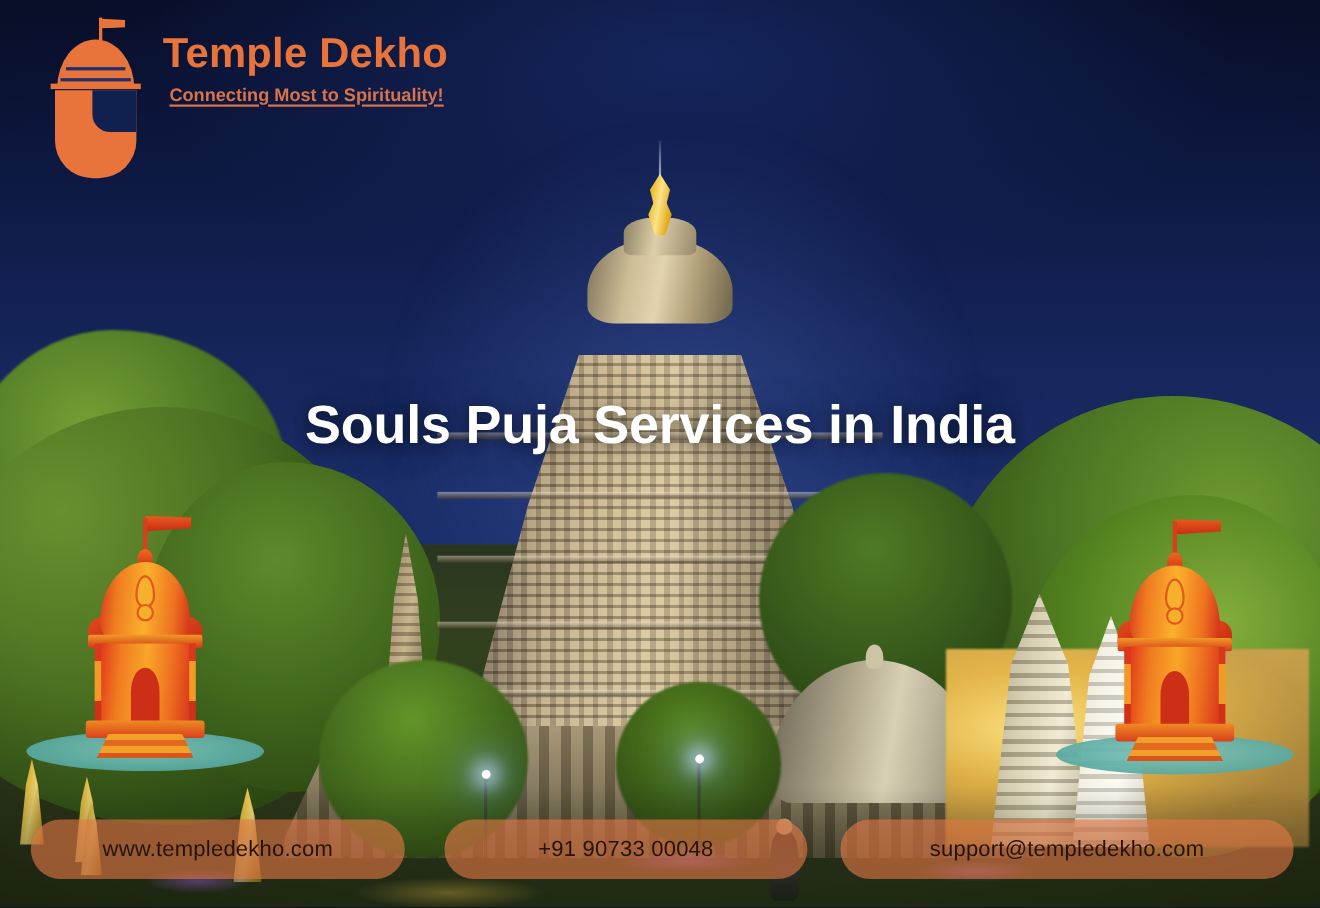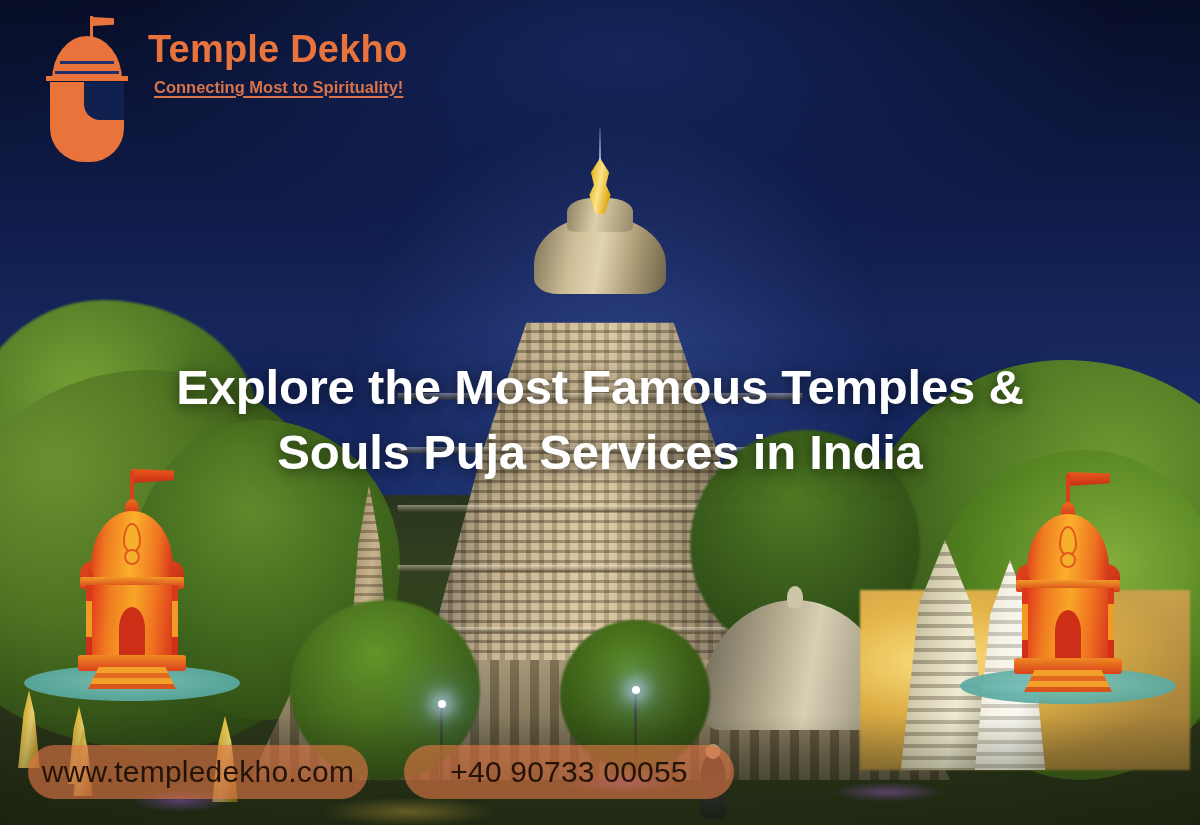--- a/index.html
+++ b/index.html
@@ -401,21 +401,21 @@
   .footer{
     position:absolute; left:0; bottom:26px; width:1200px; height:54px;
   }
   .pill{
     position:absolute; height:54px;
     display:flex; align-items:center; justify-content:center;
     border-radius:27px;
     background:rgba(226,120,70,.62);
     color:#241308;
     font-family:"Liberation Sans", sans-serif;
-    font-size:30px; font-weight:400; letter-spacing:.2px;
+    font-size:20px; font-weight:400; letter-spacing:.2px;
     white-space:nowrap;
   }
   .pill-site { left:28px;  width:340px; }
   .pill-phone{ left:404px; width:330px; }
   .pill-mail { left:764px; width:412px; }
 </style>
 </head>
 <body>
 
 <div class="banner">
@@ -523,22 +523,22 @@
       <div class="tstem"></div>
       <div class="tnotch"></div>
     </div>
     <div class="brand-block">
       <div class="brand-title">Temple Dekho</div>
       <div class="brand-tagline">Connecting Most to Spirituality!</div>
     </div>
   </div>
 
   <div class="headline">
-    <span>Explore the Most Famous Temples &amp;</span>
     <span class="l2">Souls Puja Services in India</span>
   </div>
 
   <div class="footer">
     <div class="pill pill-site">www.templedekho.com</div>
-    <div class="pill pill-phone">+40 90733 00055</div>
+    <div class="pill pill-phone">+91 90733 00048</div>
+    <div class="pill pill-mail">support@templedekho.com</div>
   </div>
 
 </div>
 
 </body></html>

